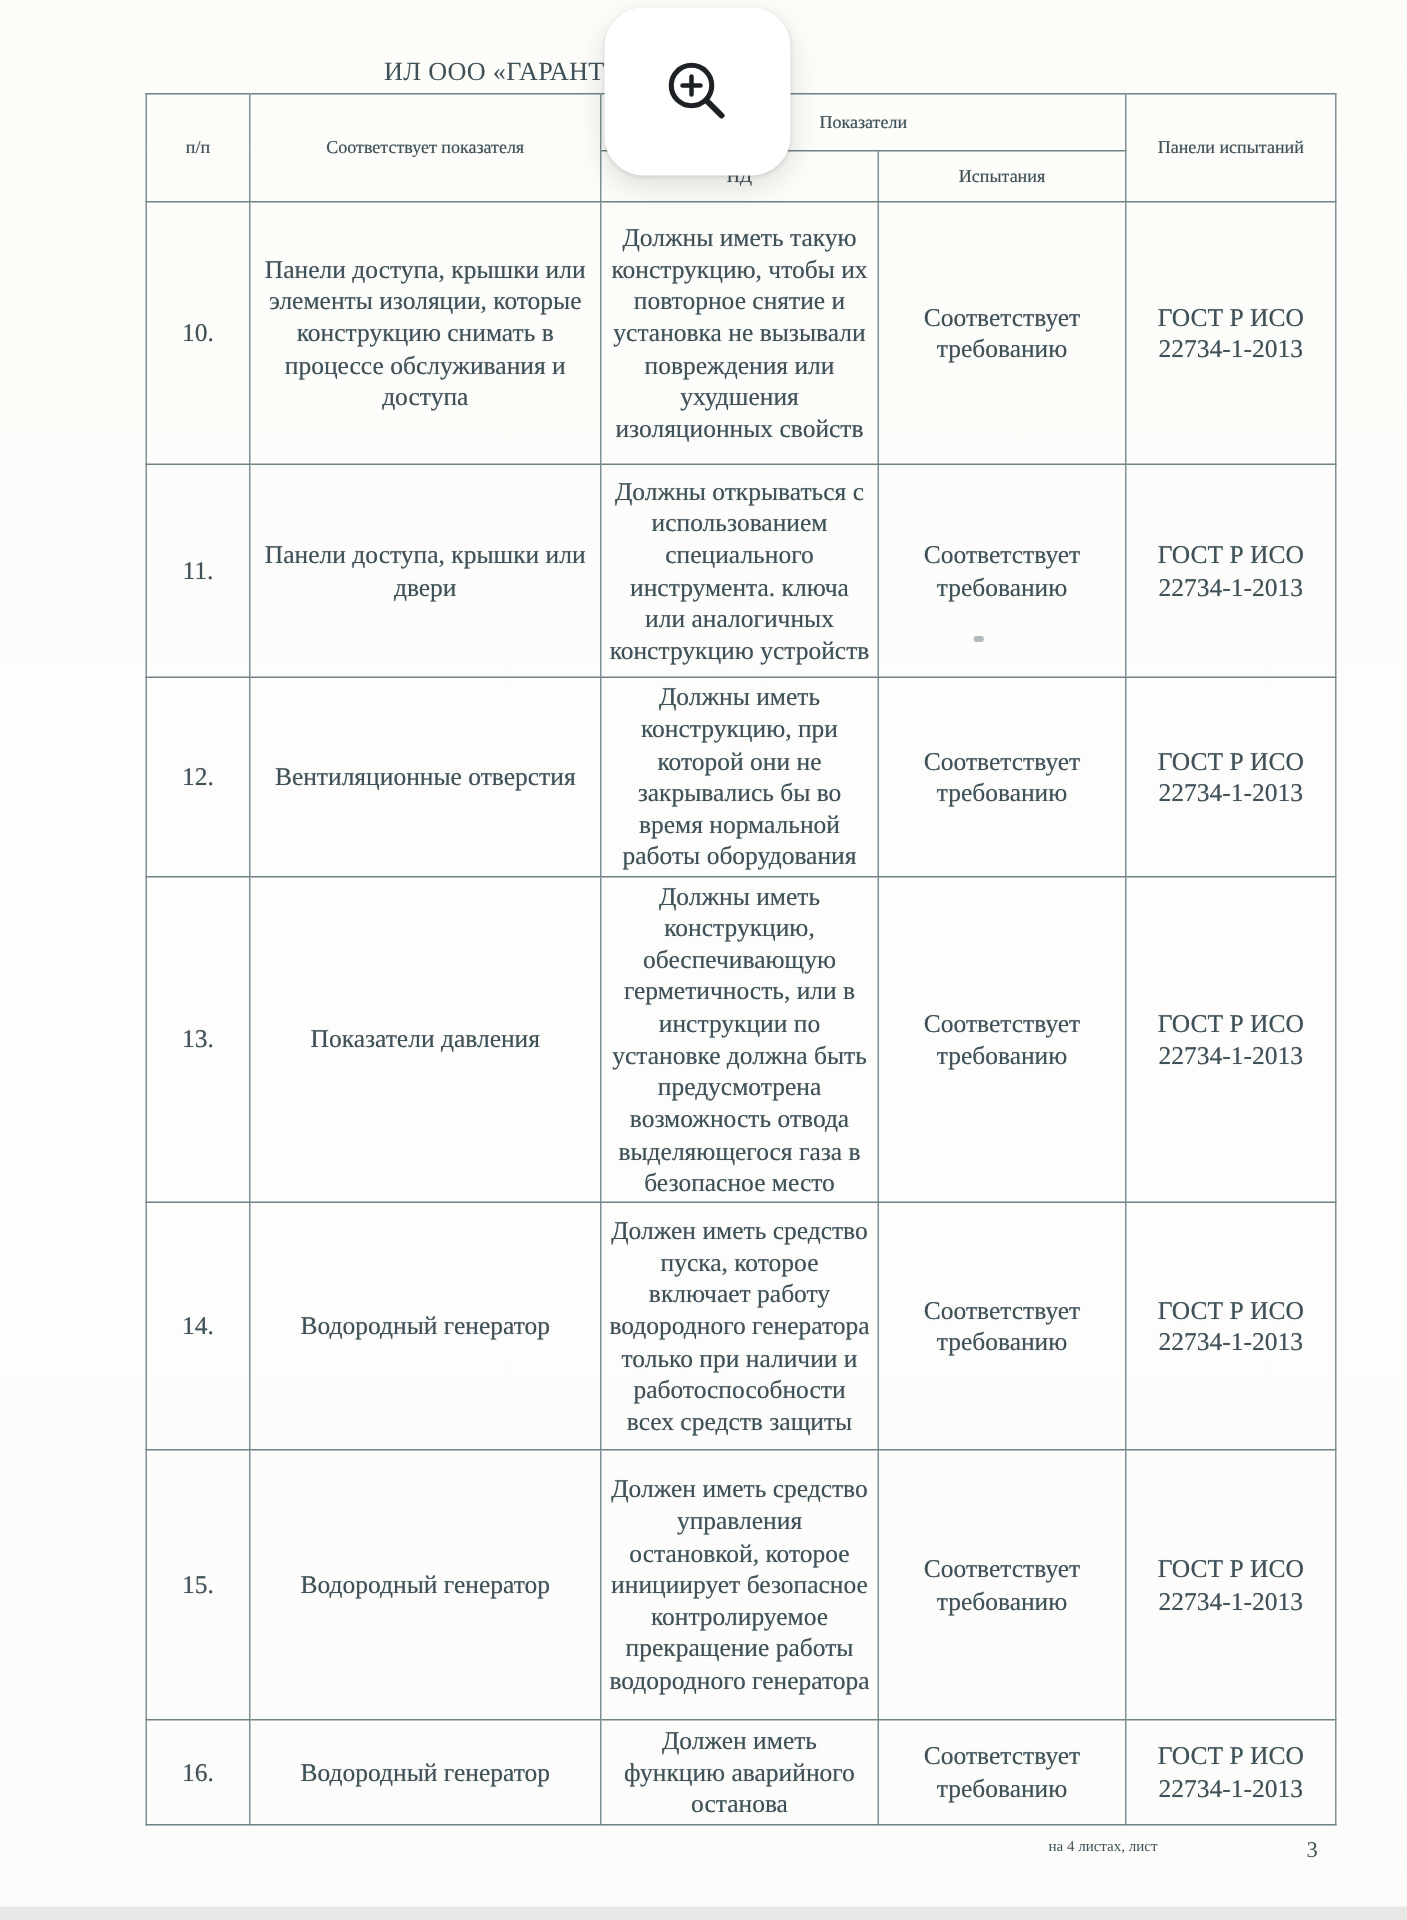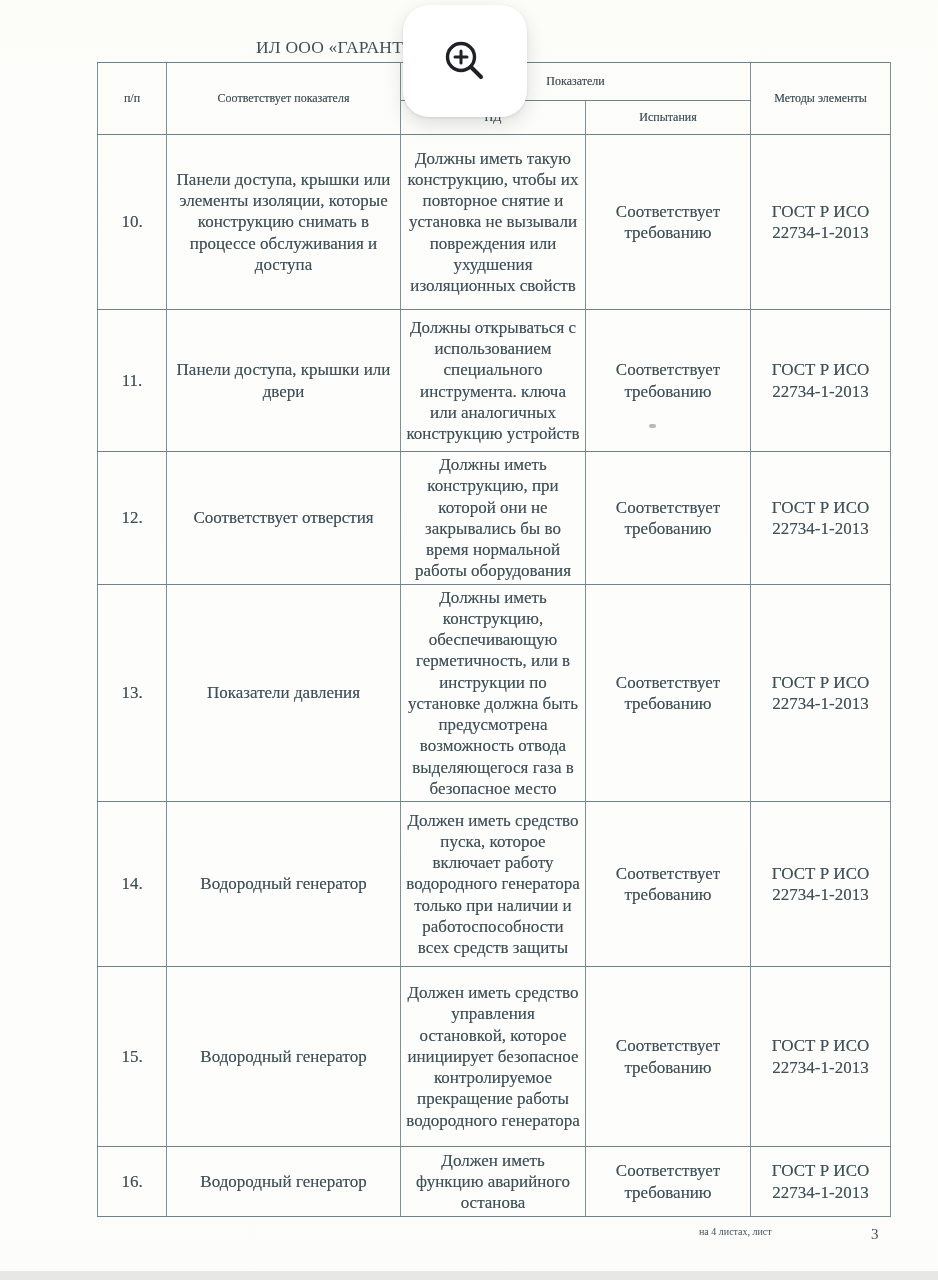--- a/index.html
+++ b/index.html
@@ -56,21 +56,21 @@
         <col style="width:234px">
         <col style="width:185px">
         <col style="width:165px">
         <col style="width:140px">
     </colgroup>
     <thead>
       <tr style="height:38px">
         <th rowspan="2">п/п</th>
         <th rowspan="2">Соответствует показателя</th>
         <th colspan="2">Показатели</th>
-        <th rowspan="2">Методы элементы</th>
+        <th rowspan="2">Панели испытаний</th>
       </tr>
       <tr style="height:34px">
         <th>НД</th>
         <th>Испытания</th>
       </tr>
     </thead>
     <tbody>
       <tr style="height:175px">
         <td>10.</td>
         <td class="c-name">Панели доступа, крышки или элементы изоляции, которые конструкцию снимать в процессе обслуживания и доступа</td>
@@ -80,21 +80,21 @@
       </tr>
       <tr style="height:142px">
         <td>11.</td>
         <td class="c-name">Панели доступа, крышки или двери</td>
         <td>Должны открываться с использованием специального инструмента. ключа или аналогичных конструкцию устройств</td>
         <td>Соответствует требованию</td>
         <td>ГОСТ Р ИСО 22734-1-2013</td>
       </tr>
       <tr style="height:120px">
         <td>12.</td>
-        <td class="c-name">Соответствует отверстия</td>
+        <td class="c-name">Вентиляционные отверстия</td>
         <td>Должны иметь конструкцию, при которой они не закрывались бы во время нормальной работы оборудования</td>
         <td>Соответствует требованию</td>
         <td>ГОСТ Р ИСО 22734-1-2013</td>
       </tr>
       <tr style="height:200px">
         <td>13.</td>
         <td class="c-name">Показатели давления</td>
         <td>Должны иметь конструкцию, обеспечивающую герметичность, или в инструкции по установке должна быть предусмотрена возможность отвода выделяющегося газа в безопасное место</td>
         <td>Соответствует требованию</td>
         <td>ГОСТ Р ИСО 22734-1-2013</td>

